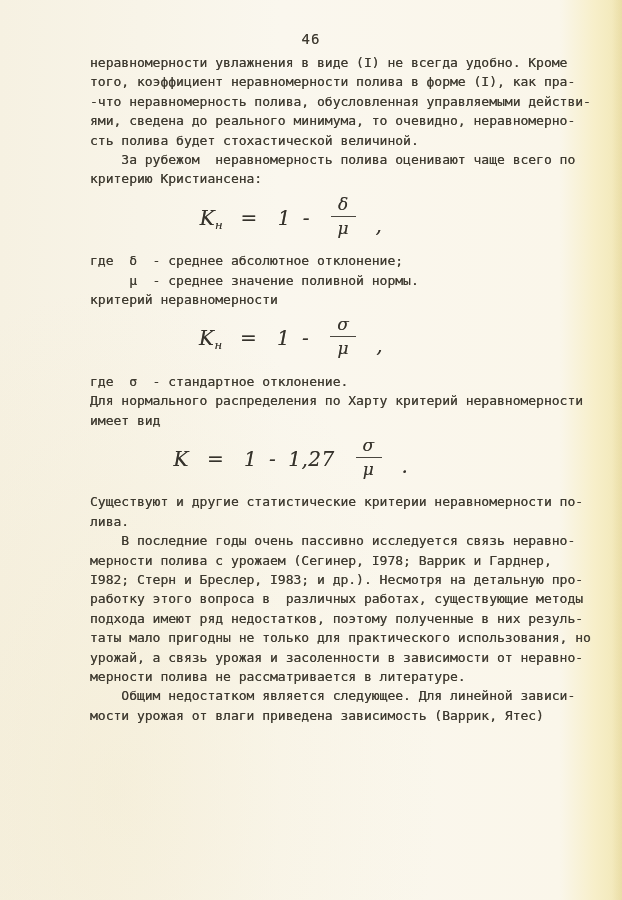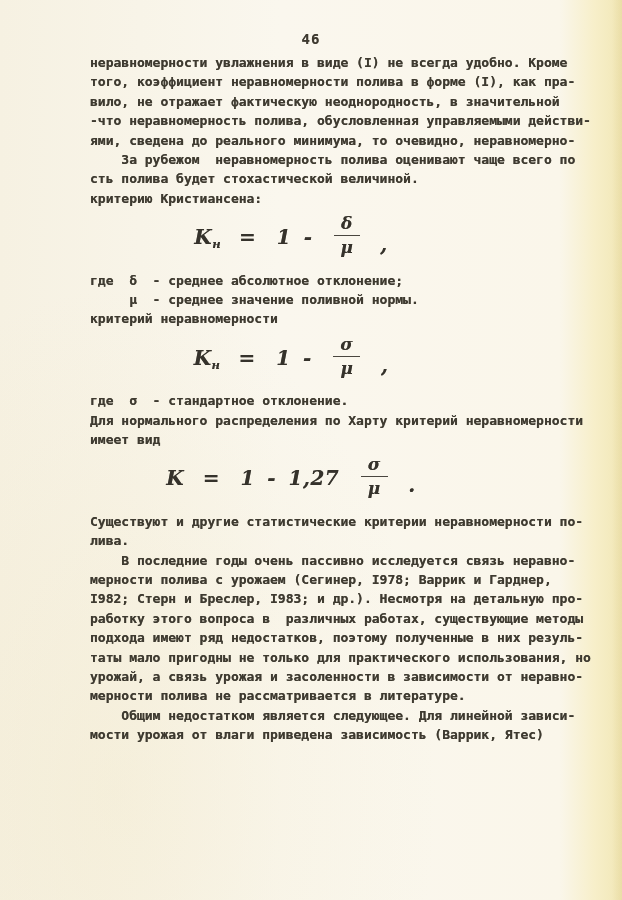--- a/index.html
+++ b/index.html
@@ -11,21 +11,20 @@
     position: relative;
     width: 622px;
     height: 900px;
     margin: 0 auto;
     overflow: hidden;
     background:
       radial-gradient(ellipse at 18% 88%, rgba(240,230,195,0.35) 0%, rgba(240,230,195,0) 45%),
       linear-gradient(90deg, #f6f1e2 0%, #faf7ee 45%, #faf6ea 90%, #f7efca 95.5%, #f1e7b6 100%);
     font-family: "DejaVu Sans Mono", "Liberation Mono", monospace;
     color: #3e3a30;
-    font-weight: bold;
   }
   .pageno {
     padding-top: 30px;
     text-align: center;
     font-size: 14px;
     line-height: 19px;
     letter-spacing: 1px;
     text-shadow: 0 0 0.6px rgba(62,58,48,0.65);
   }
   .textcol {
@@ -93,25 +92,24 @@
 
 <div class="page">
 
   <div class="pageno">46</div>
 
   <div class="textcol">
 
     <div class="lines">
         <div class="tline">неравномерности увлажнения в виде (I) не всегда удобно. Кроме</div>
         <div class="tline">того, коэффициент неравномерности полива в форме (I), как пра-</div>
-        <div class="tline">вило, не отражает фактическую неоднородность, в значительной</div>
         <div class="tline">-что неравномерность полива, обусловленная управляемыми действи-</div>
         <div class="tline">ями, сведена до реального минимума, то очевидно, неравномерно-</div>
+        <div class="tline">сть полива будет стохастической величиной.</div>
         <div class="tline">    За рубежом  неравномерность полива оценивают чаще всего по</div>
-        <div class="tline">сть полива будет стохастической величиной.</div>
         <div class="tline">критерию Кристиансена:</div>
       </div>
 
     <div class="formula">
       <span class="f-lhs"><span>K</span><span class="f-sub">н</span></span>
       <span class="f-eq">=</span>
       <span class="f-expr">1 -</span>
       <span class="frac">
         <span class="num">δ</span>
         <span class="den">μ</span>

